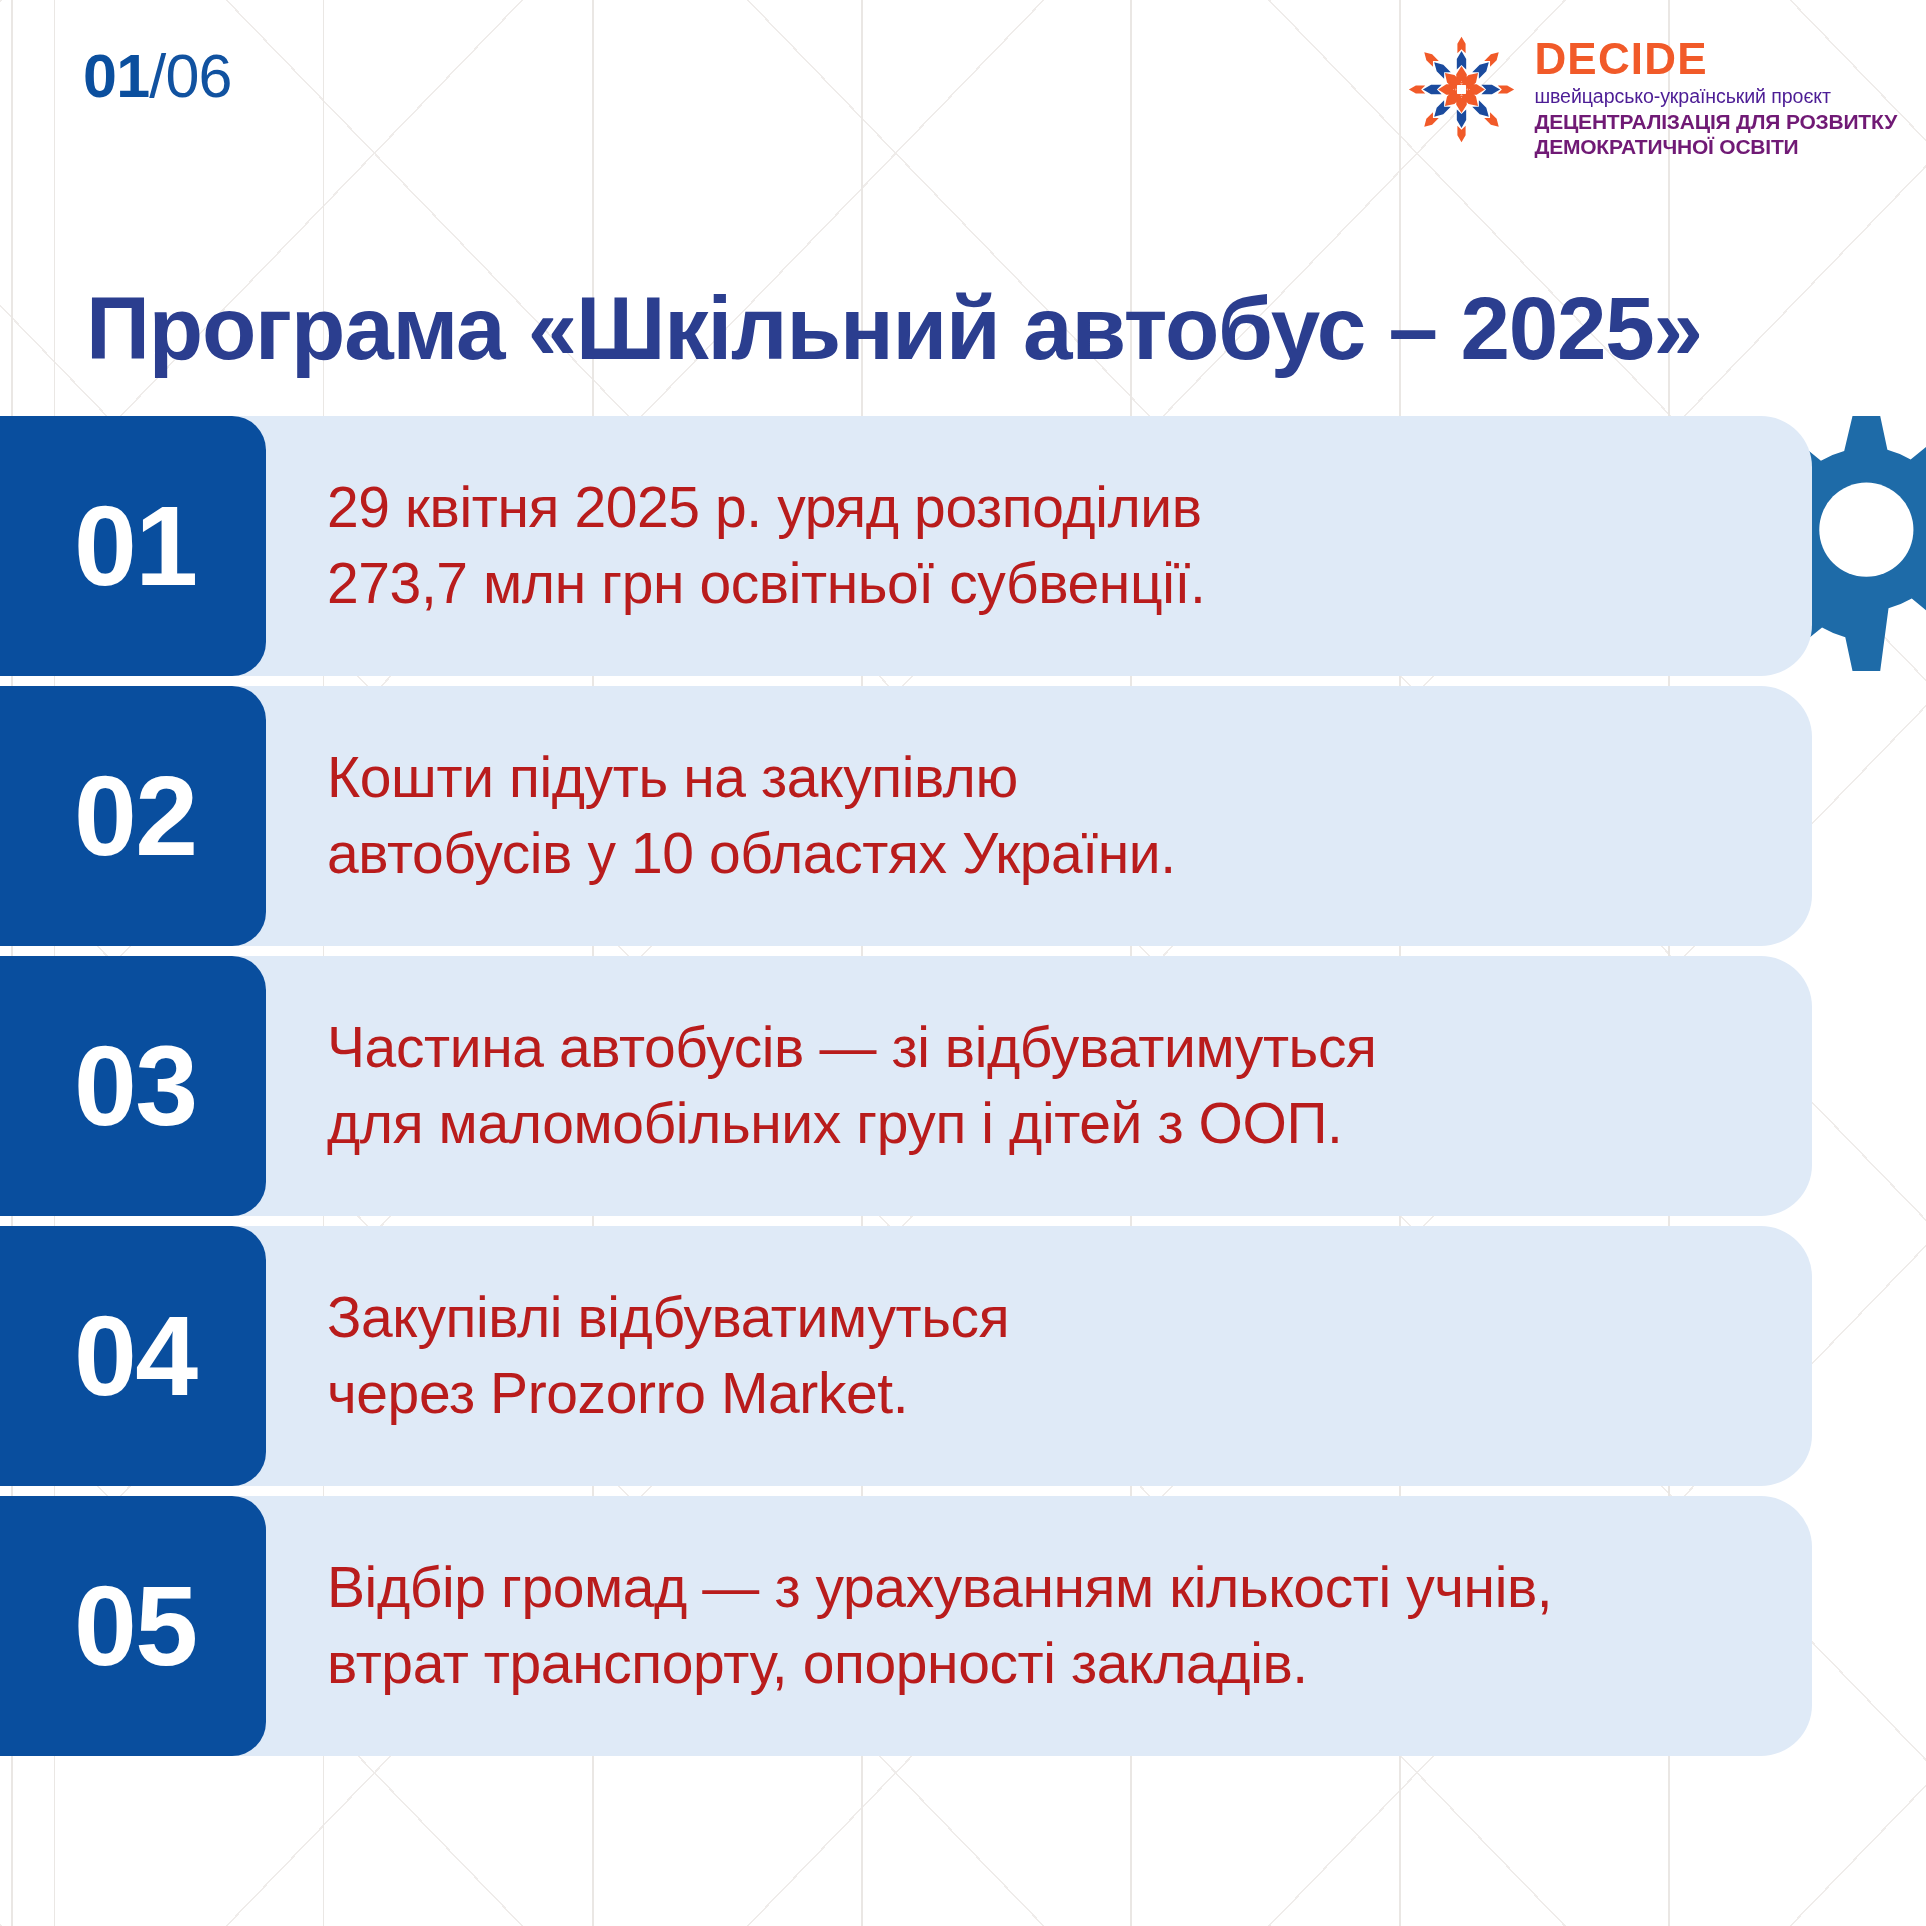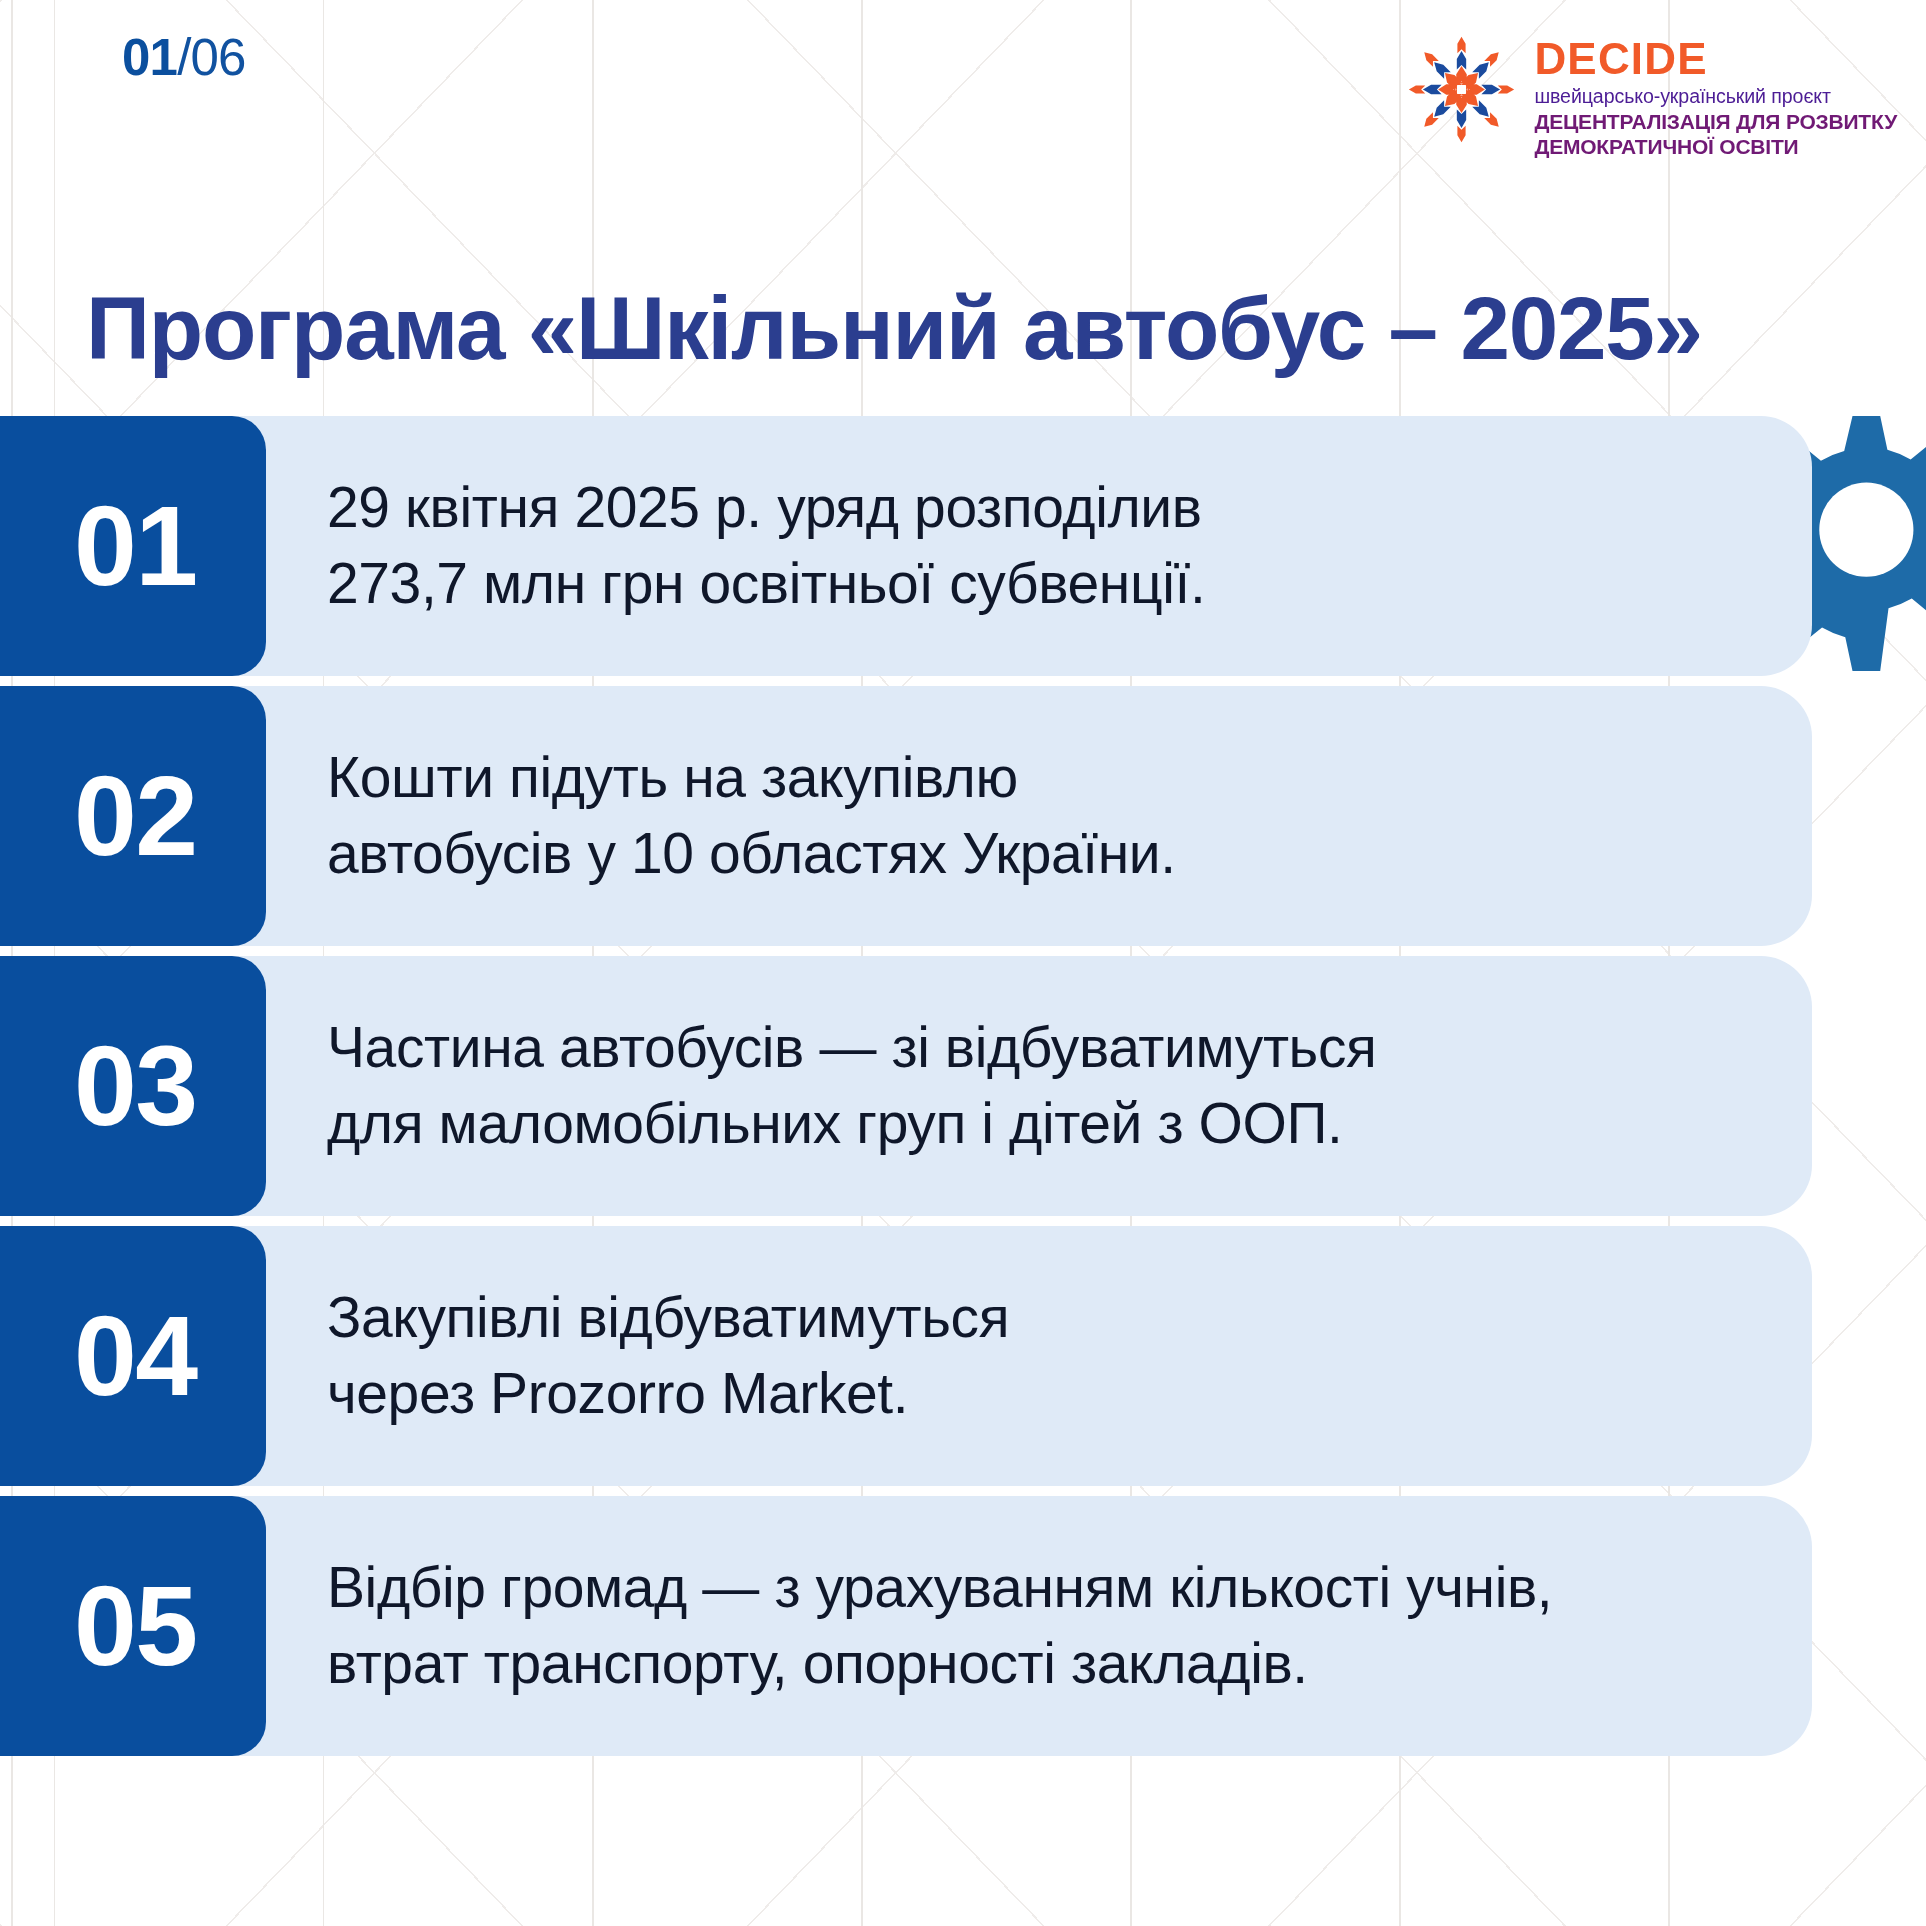--- a/index.html
+++ b/index.html
@@ -37,26 +37,25 @@
       repeating-linear-gradient(46deg,
         #efece9 0px, #efece9 1.5px, rgba(0,0,0,0) 1.5px, rgba(0,0,0,0) 375px);
     background-position: 54px 0, 0 0, 0 0;
     opacity: .95;
   }
 
   
   #counter {
     position: absolute;
     left: 83px;
-    top: 32px;
-    font-size: 51px;
+    top: 46px;
+    font-size: 61px;
     letter-spacing: -0.8px;
     line-height: 1;
     white-space: nowrap;
-    margin-left: 39px;
   }
   #counter .cur {
     font-weight: 700;
     color: #0B4F9E;
   }
   #counter .sep,
   #counter .tot {
     font-weight: 400;
     color: #1152A0;
   }
@@ -166,21 +165,21 @@
     font-weight: 700;
     line-height: 1;
     letter-spacing: -1.5px;
     padding-left: 4.6px;
   }
   .card-text {
     position: absolute;
     left: 327px;
     top: 50%;
     transform: translateY(-50%);
-    color: #0f172a;
+    color: #b91c1c;
     font-size: 57px;
     line-height: 1.33;
     letter-spacing: -0.4px;
     white-space: nowrap;
   }
   .card-text div { white-space: nowrap; }
 </style>
 </head>
 <body>
 

